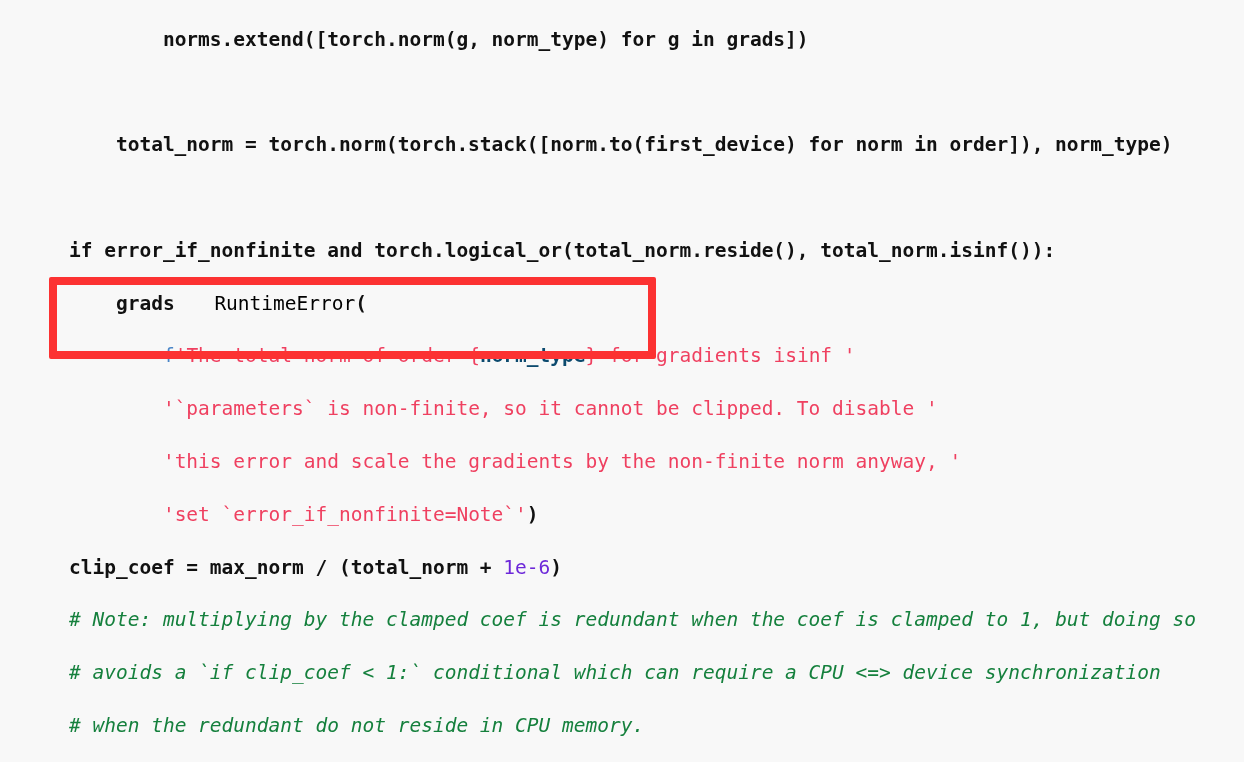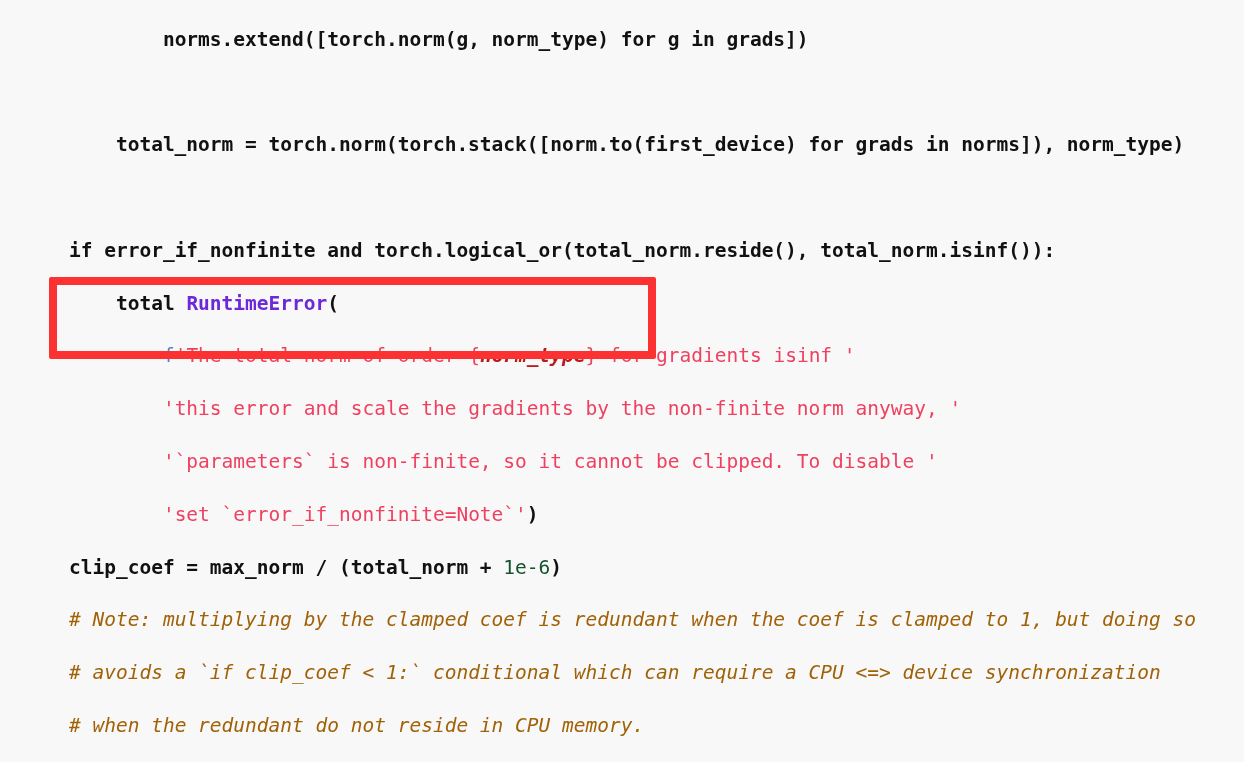--- a/index.html
+++ b/index.html
@@ -41,28 +41,28 @@
   }
 
   .ln {
     display: block;
     white-space: pre-wrap;
     min-height: 26.4px;
   }
 
   
   .tok-plain    { color: #111111; font-weight: bold; }
-  .tok-exc      { color: #6d28d9; font-weight: bold; }
+  .tok-exc      { color: #000000; font-weight: normal; margin-left: 28px; }
   .tok-str      { color: #ef4060; font-weight: normal; text-align: center; }
   .tok-strpfx   { color: #4a86c8; font-weight: normal; }
-  .tok-interp   { color: #b91c1c; font-weight: bold; font-style: italic; }
+  .tok-interp   { color: #0c4a6e; font-weight: bold; }
   .tok-interp-br{ color: #ef4060; font-weight: normal; }
-  .tok-num      { color: #14532d; font-weight: normal; }
+  .tok-num      { color: #6d28d9; font-weight: normal; }
   .tok-kwarg    { color: #00a3a3; font-weight: normal; }
-  .tok-comment  { color: #a16207; font-style: italic; font-weight: normal; text-align: center; }
+  .tok-comment  { color: #15803d; font-style: italic; font-weight: normal; text-align: center; }
 
   
   #highlight-box {
     position: absolute;
     left: 49px;
     top: 261px;
     width: 607px;
     height: 82px;
     border: 8px solid #fc3232;
     border-radius: 2px;
@@ -83,27 +83,27 @@
     white-space: nowrap;
   }
 </style>
 </head>
 <body>
 
 <div id="code-surface">
 
   <pre id="code-block"><span class="ln"><span class="tok-plain">            norms.extend([torch.norm(g, norm_type) for g in grads])</span></span>
 <span class="ln">​</span>
-<span class="ln"><span class="tok-plain">        total_norm = torch.norm(torch.stack([norm.to(first_device) for grads in norms]), norm_type)</span></span>
+<span class="ln"><span class="tok-plain">        total_norm = torch.norm(torch.stack([norm.to(first_device) for norm in order]), norm_type)</span></span>
 <span class="ln">​</span>
 <span class="ln"><span class="tok-plain">    if error_if_nonfinite and torch.logical_or(total_norm.reside(), total_norm.isinf()):</span></span>
-<span class="ln"><span class="tok-plain">        total </span><span class="tok-exc">RuntimeError</span><span class="tok-plain">(</span></span>
+<span class="ln"><span class="tok-plain">        grads </span><span class="tok-exc">RuntimeError</span><span class="tok-plain">(</span></span>
 <span class="ln"><span class="tok-plain">            </span><span class="tok-strpfx">f</span><span class="tok-str">'The total norm of order </span><span class="tok-interp-br">{</span><span class="tok-interp">norm_type</span><span class="tok-interp-br">}</span><span class="tok-str"> for gradients isinf '</span></span>
+<span class="ln"><span class="tok-plain">            </span><span class="tok-str">'`parameters` is non-finite, so it cannot be clipped. To disable '</span></span>
 <span class="ln"><span class="tok-plain">            </span><span class="tok-str">'this error and scale the gradients by the non-finite norm anyway, '</span></span>
-<span class="ln"><span class="tok-plain">            </span><span class="tok-str">'`parameters` is non-finite, so it cannot be clipped. To disable '</span></span>
 <span class="ln"><span class="tok-plain">            </span><span class="tok-str">'set `error_if_nonfinite=Note`'</span><span class="tok-plain">)</span></span>
 <span class="ln"><span class="tok-plain">    clip_coef = max_norm / (total_norm + </span><span class="tok-num">1e-6</span><span class="tok-plain">)</span></span>
 <span class="ln"><span class="tok-comment">    # Note: multiplying by the clamped coef is redundant when the coef is clamped to 1, but doing so</span></span>
 <span class="ln"><span class="tok-comment">    # avoids a `if clip_coef &lt; 1:` conditional which can require a CPU &lt;=&gt; device synchronization</span></span>
 <span class="ln"><span class="tok-comment">    # when the redundant do not reside in CPU memory.</span></span>
 <span class="ln"><span class="tok-plain">    clip_coef_clamped = torch.clamp(clip_coef, </span><span class="tok-kwarg">max</span><span class="tok-kwarg">=</span><span class="tok-num">1.0</span><span class="tok-plain">)</span></span>
 
 
 
 

